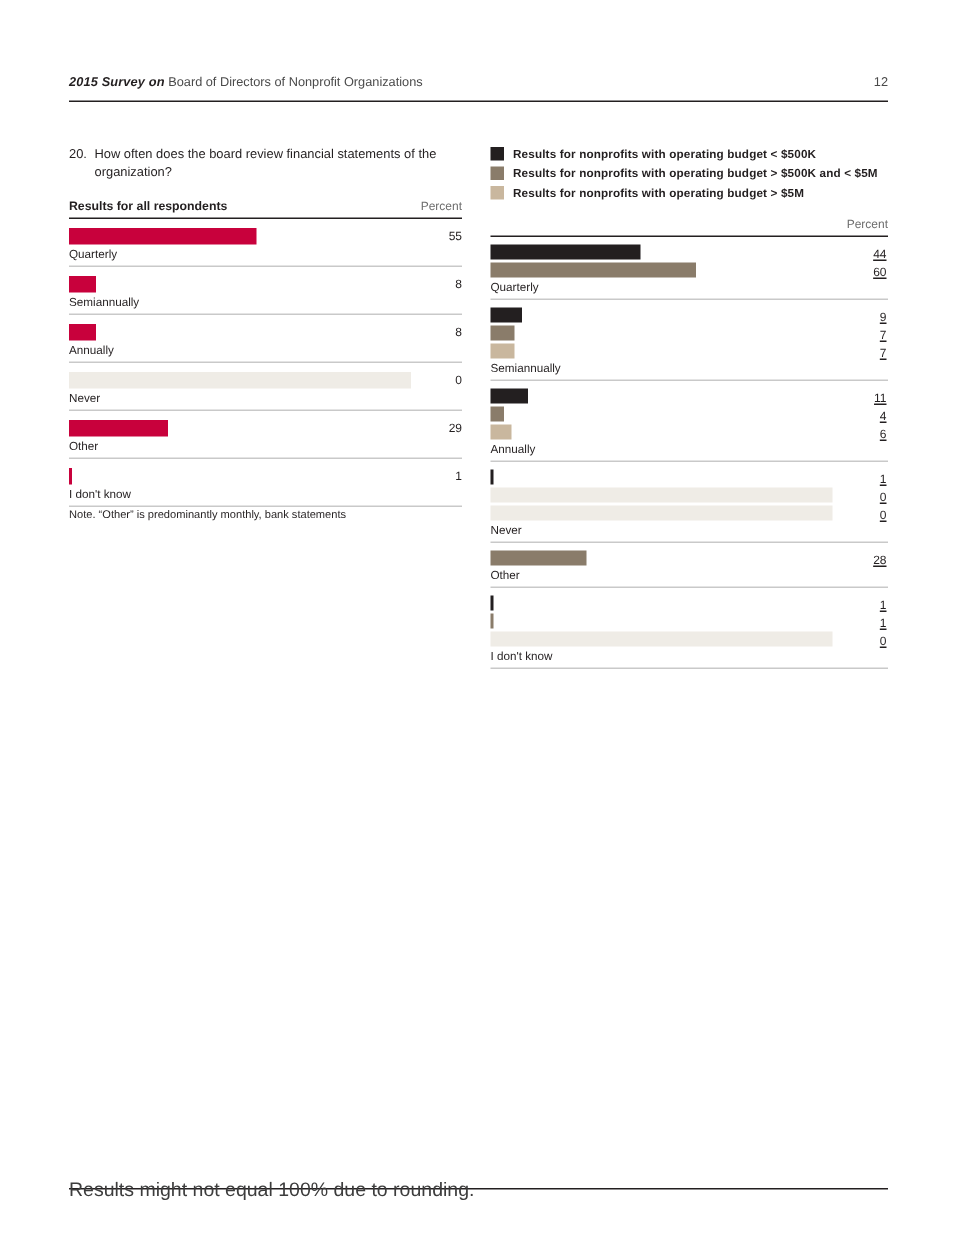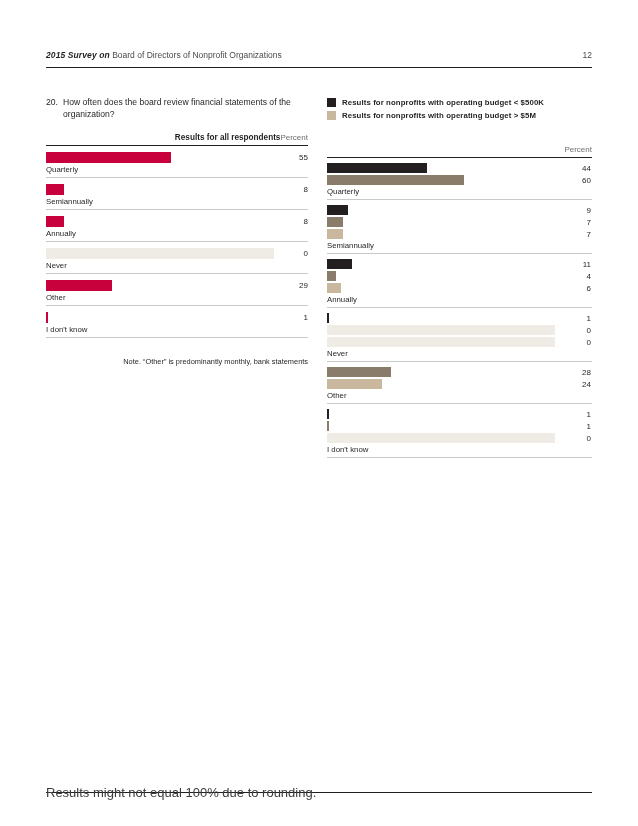--- a/index.html
+++ b/index.html
@@ -65,21 +65,21 @@
 
   
   .left-chart {
     position: absolute;
     left: 46px;
     top: 133px;
     width: 262px;
   }
   .chart-head {
     display: flex;
-    justify-content: flex-end;
+    justify-content: space-between;
     align-items: baseline;
     border-bottom: 1px solid #231f20;
     padding-bottom: 3px;
     margin-bottom: 0;
   }
   .chart-head .head-left {
     font-size: 8.2px;
     font-weight: bold;
   }
   .chart-head .head-right {
@@ -119,22 +119,21 @@
   }
   .lcat {
     font-size: 7.8px;
     color: #231f20;
     padding-top: 1px;
     padding-bottom: 1px;
   }
   .note {
     font-size: 7.4px;
     color: #231f20;
-    margin-top: 19px;
-    text-align: right;
+    margin-top: 0;
   }
 
   
   .legend {
     position: absolute;
     left: 327px;
     top: 98px;
     width: 265px;
   }
   .legend-item {
@@ -171,22 +170,23 @@
     font-size: 8px;
     color: #6d6d6d;
   }
   .rgroup {
     border-bottom: 1px solid #c9c9c9;
     padding-top: 4px;
     padding-bottom: 2px;
   }
   .rrow {
     display: flex;
-    align-items: center;
+    align-items: flex-end;
     height: 12px;
+    text-decoration: underline;
   }
   .rbar-area {
     width: 228px;
     position: relative;
     height: 12px;
   }
   .rbar {
     position: absolute;
     left: 0;
     top: 1px;
@@ -298,20 +298,24 @@
 
   <div class="note">Note. “Other” is predominantly monthly, bank statements</div>
 </div>
 
 <div class="legend">
   <div class="legend-item">
     <span class="legend-swatch" style="background:#231f20"></span>
     <span class="legend-label">Results for nonprofits with operating budget &lt; $500K</span>
   </div>
   <div class="legend-item">
+    <span class="legend-swatch" style="background:#8a7c6a"></span>
+    <span class="legend-label">Results for nonprofits with operating budget &gt; $500K and &lt; $5M</span>
+  </div>
+  <div class="legend-item">
     <span class="legend-swatch" style="background:#c9b79e"></span>
     <span class="legend-label">Results for nonprofits with operating budget &gt; $5M</span>
   </div>
 </div>
 
 <div class="right-chart">
   <div class="rhead">
     <span class="head-right">Percent</span>
   </div>
 
@@ -397,26 +401,20 @@
     <div class="rcat">Never</div>
   </div>
 
   <div class="rgroup">
     <div class="rrow">
       <div class="rbar-area">
         <div class="rbar" style="width:28%;background:#8a7c6a"></div>
       </div>
       <div class="rval">28</div>
     </div>
-    <div class="rrow">
-      <div class="rbar-area">
-        <div class="rbar" style="width:24%;background:#c9b79e"></div>
-      </div>
-      <div class="rval">24</div>
-    </div>
     <div class="rcat">Other</div>
   </div>
 
   <div class="rgroup">
     <div class="rrow">
       <div class="rbar-area">
         <div class="rbar" style="width:1%;background:#231f20"></div>
       </div>
       <div class="rval">1</div>
     </div>

